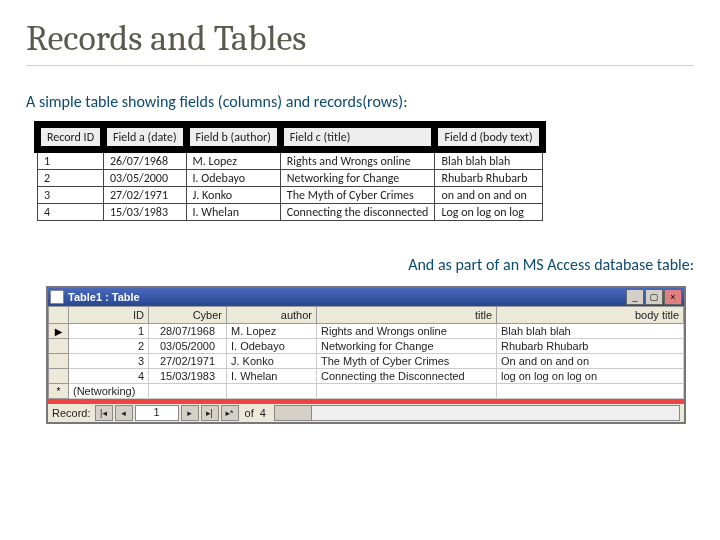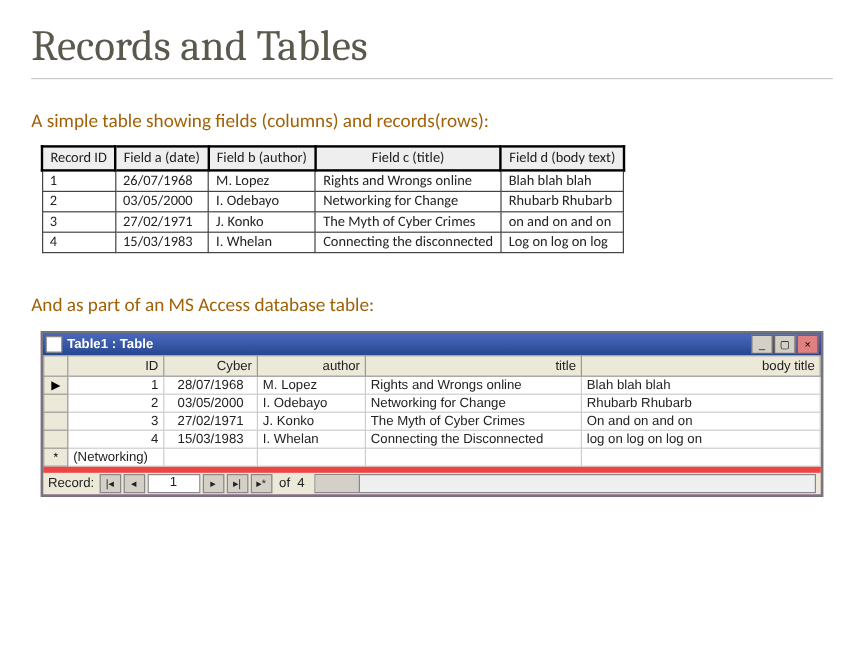--- a/index.html
+++ b/index.html
@@ -1,28 +1,28 @@
 <!DOCTYPE html>
 <html><head>
 <meta charset="utf-8">
 <style>
   html,body{margin:0;padding:0;width:720px;height:540px;background:#fff;font-family:"Times New Roman",serif;color:#222;}
   .slide{padding:18px 26px 12px 26px;box-sizing:border-box;}
   .title{font-family:"Cambria","Times New Roman",serif;font-size:36px;color:#5b584e;letter-spacing:0px;border-bottom:1px solid #ccc;padding-bottom:6px;margin-bottom:26px;}
-  .caption{font-family:"Calibri",sans-serif;font-size:16px;color:#a16207;margin-bottom:10px;}
-  .cap2{margin-top:34px;}
+  .caption{font-family:"Calibri",sans-serif;font-size:16px;color:#0c4a6e;margin-bottom:10px;}
+  .cap2{margin-top:34px;text-align:right;}
 
   
   table.simple{font-family:"Calibri",Arial,sans-serif;font-size:12px;border-collapse:collapse;margin-left:8px;}
-  table.simple th{background:#eee;border:2px solid #000000;padding:2px 6px;font-weight:normal;text-align:center;vertical-align:top;}
+  table.simple th{background:#eee;border:7px solid #000000;padding:2px 6px;font-weight:normal;text-align:left;vertical-align:top;}
   table.simple td{border:1px solid #444;padding:1px 6px;background:#fff;}
 
   
   .access-wrap{margin:12px 8px 0 8px;}
-  .acc-win{border:2px solid #777;background:#701a75;font-family:Tahoma,Arial,sans-serif;font-size:11px;position:relative;}
+  .acc-win{border:2px solid #777;background:#ef4444;font-family:Tahoma,Arial,sans-serif;font-size:11px;position:relative;margin-left:12px;}
   .acc-titlebar{height:18px;background:linear-gradient(#4a69bd,#274690);color:#fff;display:flex;align-items:center;padding:0 2px;}
   .acc-titlebar .ttl{display:flex;align-items:center;gap:4px;font-size:11px;font-weight:bold;}
   .acc-titlebar .ttl .tblicon{width:12px;height:12px;background:#fff;border:1px solid #888;border-radius:1px;}
   .winbtns{margin-left:auto;display:flex;gap:1px;}
   .winbtn{width:16px;height:14px;background:#d4d0c8;border:1px solid #666;display:flex;align-items:center;justify-content:center;font-size:9px;line-height:1;font-family:Arial,sans-serif;color:#000;}
   .winbtn.x{background:#e08080;}
 
   table.acc{width:100%;border-collapse:collapse;table-layout:fixed;background:#fff;}
   table.acc th{background:#ece9d8;border:1px solid #999;font-weight:normal;font-size:11px;text-align:right;padding:2px 4px;}
   table.acc th.rowh{width:20px;}

